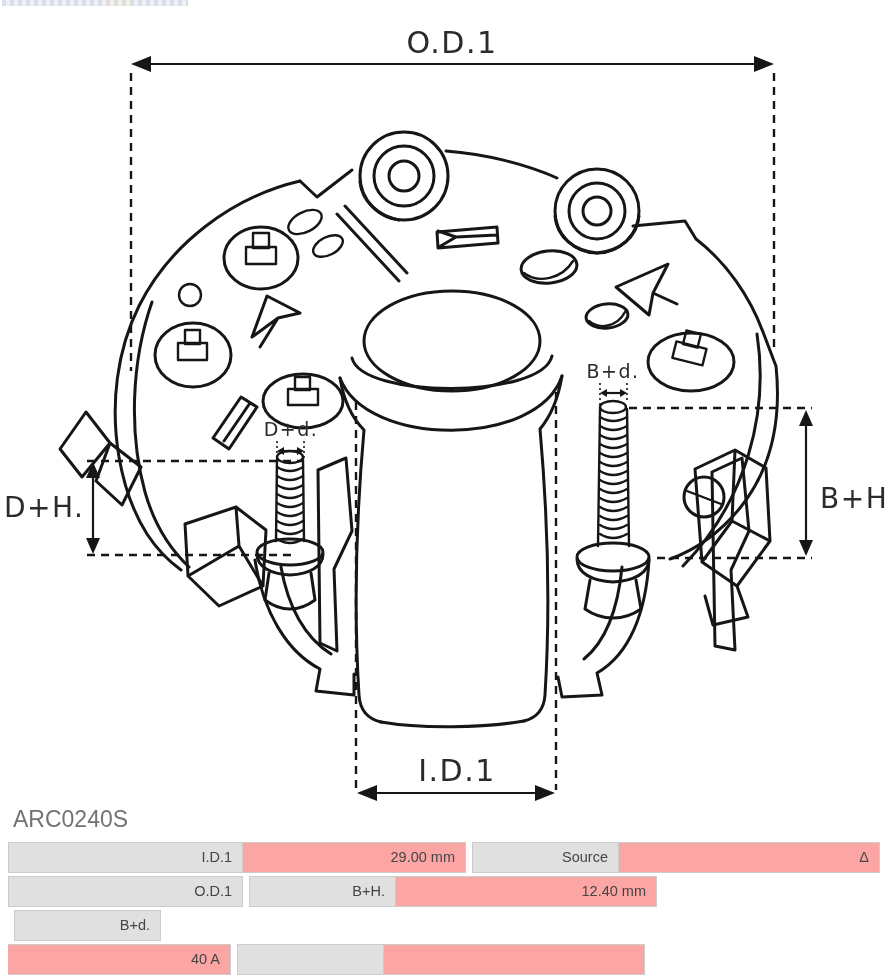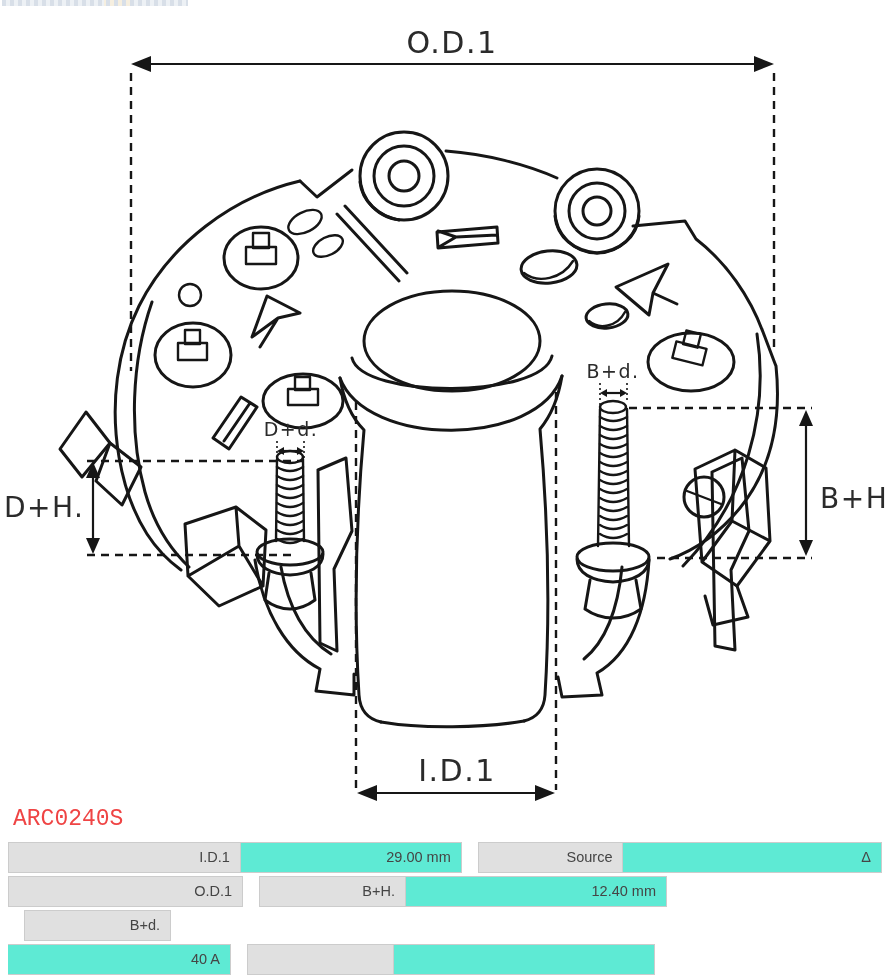--- a/index.html
+++ b/index.html
@@ -9,29 +9,29 @@
        background:repeating-linear-gradient(90deg,#b9c6d6 0 4px,rgba(255,255,255,0) 4px 8px),
        linear-gradient(90deg,#dfe6ee 0 55%, #efe3c8 55% 70%, #dfe6ee 70% 100%);}
   svg{position:absolute;left:0;top:0;}
   svg text{font-family:"DejaVu Sans",sans-serif;fill:#2b2b2b;letter-spacing:1.5px;}
   .ln{fill:none;stroke:#161616;stroke-width:3;stroke-linecap:round;stroke-linejoin:round;}
   .ln2{fill:none;stroke:#161616;stroke-width:2.4;stroke-linecap:round;stroke-linejoin:round;}
   .dim{fill:none;stroke:#161616;stroke-width:2.2;}
   .dash{fill:none;stroke:#161616;stroke-width:2.4;stroke-dasharray:8 6;}
   .dot{fill:none;stroke:#161616;stroke-width:1.6;stroke-dasharray:2 3;}
   .fillb{fill:#161616;stroke:none;}
-  .part-number{position:absolute;left:13px;top:806px;font-size:23px;color:#ef4444;
-       font-family:Liberation Mono, monospace;}
+  .part-number{position:absolute;left:13px;top:806px;font-size:23px;color:#737373;
+       font-family:Liberation Sans, sans-serif;}
   .spec-table{position:absolute;left:8px;top:842px;width:874px;}
   .srow{display:flex;margin-bottom:3px;}
   .cell{height:29px;line-height:29px;font-size:14.5px;color:#454545;text-align:right;
-       padding-right:10px;border:1px solid #cccccc;background:#5eead4;box-sizing:content-box;}
+       padding-right:10px;border:1px solid #cccccc;background:#fca5a5;box-sizing:content-box;}
   .lbl{background:#e0e0e0;width:223px;}
   .val{width:212px;border-left:none;}
-  .lbl.c3{width:135px;margin-left:16px;}
+  .lbl.c3{width:135px;margin-left:6px;}
   .val.c4{width:250px;}
 </style>
 </head>
 <body>
 
 <div class="logo-fragment"></div>
 
 <svg width="890" height="805" viewBox="0 0 890 805">
 
   <g>

